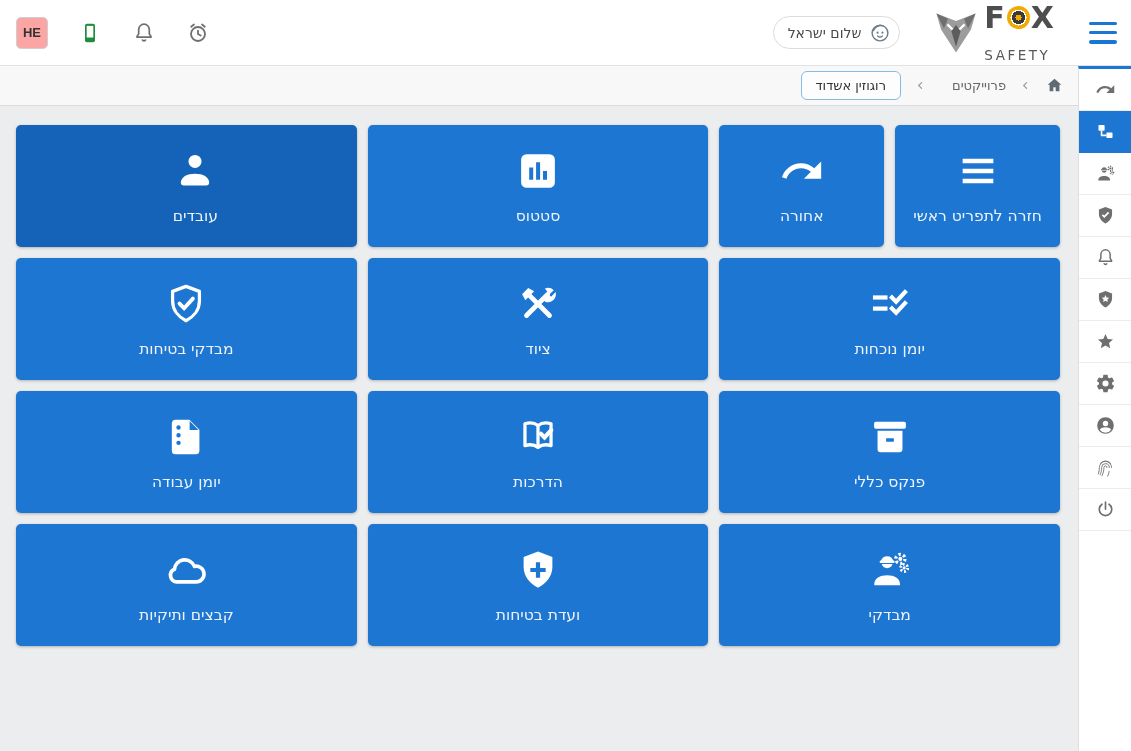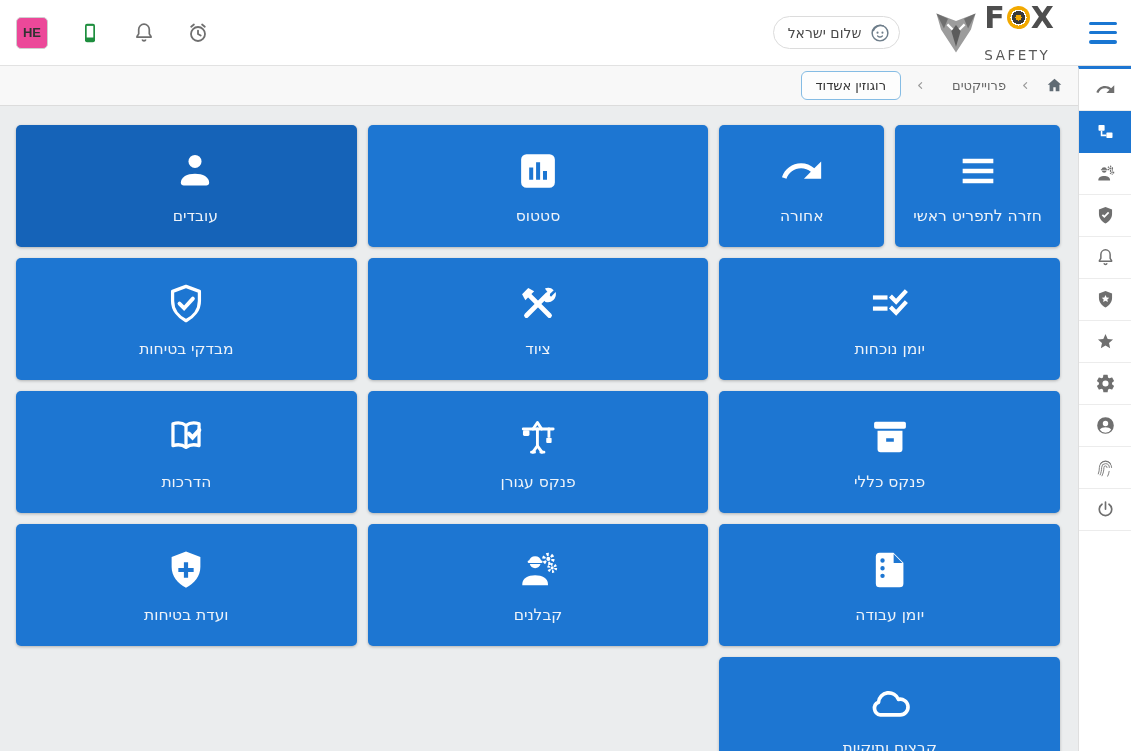--- a/index.html
+++ b/index.html
@@ -5,21 +5,21 @@
   * { margin:0; padding:0; box-sizing:border-box; }
   html,body { width:1131px; height:751px; overflow:hidden; background:#ebedee;
     font-family:"DejaVu Sans","Liberation Sans",sans-serif; }
 
   
   .header { position:absolute; top:0; left:0; right:0; height:66px; background:#fff;
     border-bottom:1px solid #e2e2e2; display:flex; align-items:center;
     justify-content:space-between; padding:0 14px 0 16px; z-index:5; }
   .hdr-group { display:flex; align-items:center; }
   .lang-btn { width:32px; height:32px; border:1px solid #cfcfcf; border-radius:5px;
-    background:#ec4899; font-size:13px; font-weight:bold; color:#333;
+    background:#fca5a5; font-size:13px; font-weight:bold; color:#333;
     display:flex; align-items:center; justify-content:center; cursor:pointer; }
   .hdr-icon { width:24px; height:24px; margin-left:30px; color:#6f6f6f; cursor:pointer; }
   .hdr-icon svg { width:100%; height:100%; }
   .phone-icon { color:#1e8e3e; }
 
   .greet-chip { display:flex; align-items:center; gap:8px; direction:rtl;
     border:1px solid #dcdcdc; border-radius:17px; background:#fff;
     height:33px; padding:0 8px 0 14px; cursor:pointer; }
   .greet-chip .face { width:22px; height:22px; color:#6d7d8a; }
   .greet-chip .face svg { width:100%; height:100%; }
@@ -389,41 +389,35 @@
         <span class="tile-label">מבדקי בטיחות</span>
       </div>
       <div class="tile">
         <svg>
           <use href="#sym-archive-box-icon"></use>
         </svg>
         <span class="tile-label">פנקס כללי</span>
       </div>
       <div class="tile">
         <svg>
-          <use href="#sym-crane-icon"></use>
-        </svg>
-        <span class="tile-label">פנקס עגורן</span>
-      </div>
-      <div class="tile">
-        <svg>
           <use href="#sym-book-check-icon"></use>
         </svg>
         <span class="tile-label">הדרכות</span>
       </div>
       <div class="tile">
         <svg>
           <use href="#sym-document-icon"></use>
         </svg>
         <span class="tile-label">יומן עבודה</span>
       </div>
       <div class="tile">
         <svg>
           <use href="#sym-worker-gears-icon"></use>
         </svg>
-        <span class="tile-label">קבלנים</span>
+        <span class="tile-label">מבדקי</span>
       </div>
       <div class="tile">
         <svg>
           <use href="#sym-shield-plus-icon"></use>
         </svg>
         <span class="tile-label">ועדת בטיחות</span>
       </div>
       <div class="tile">
         <svg>
           <use href="#sym-cloud-icon"></use>

